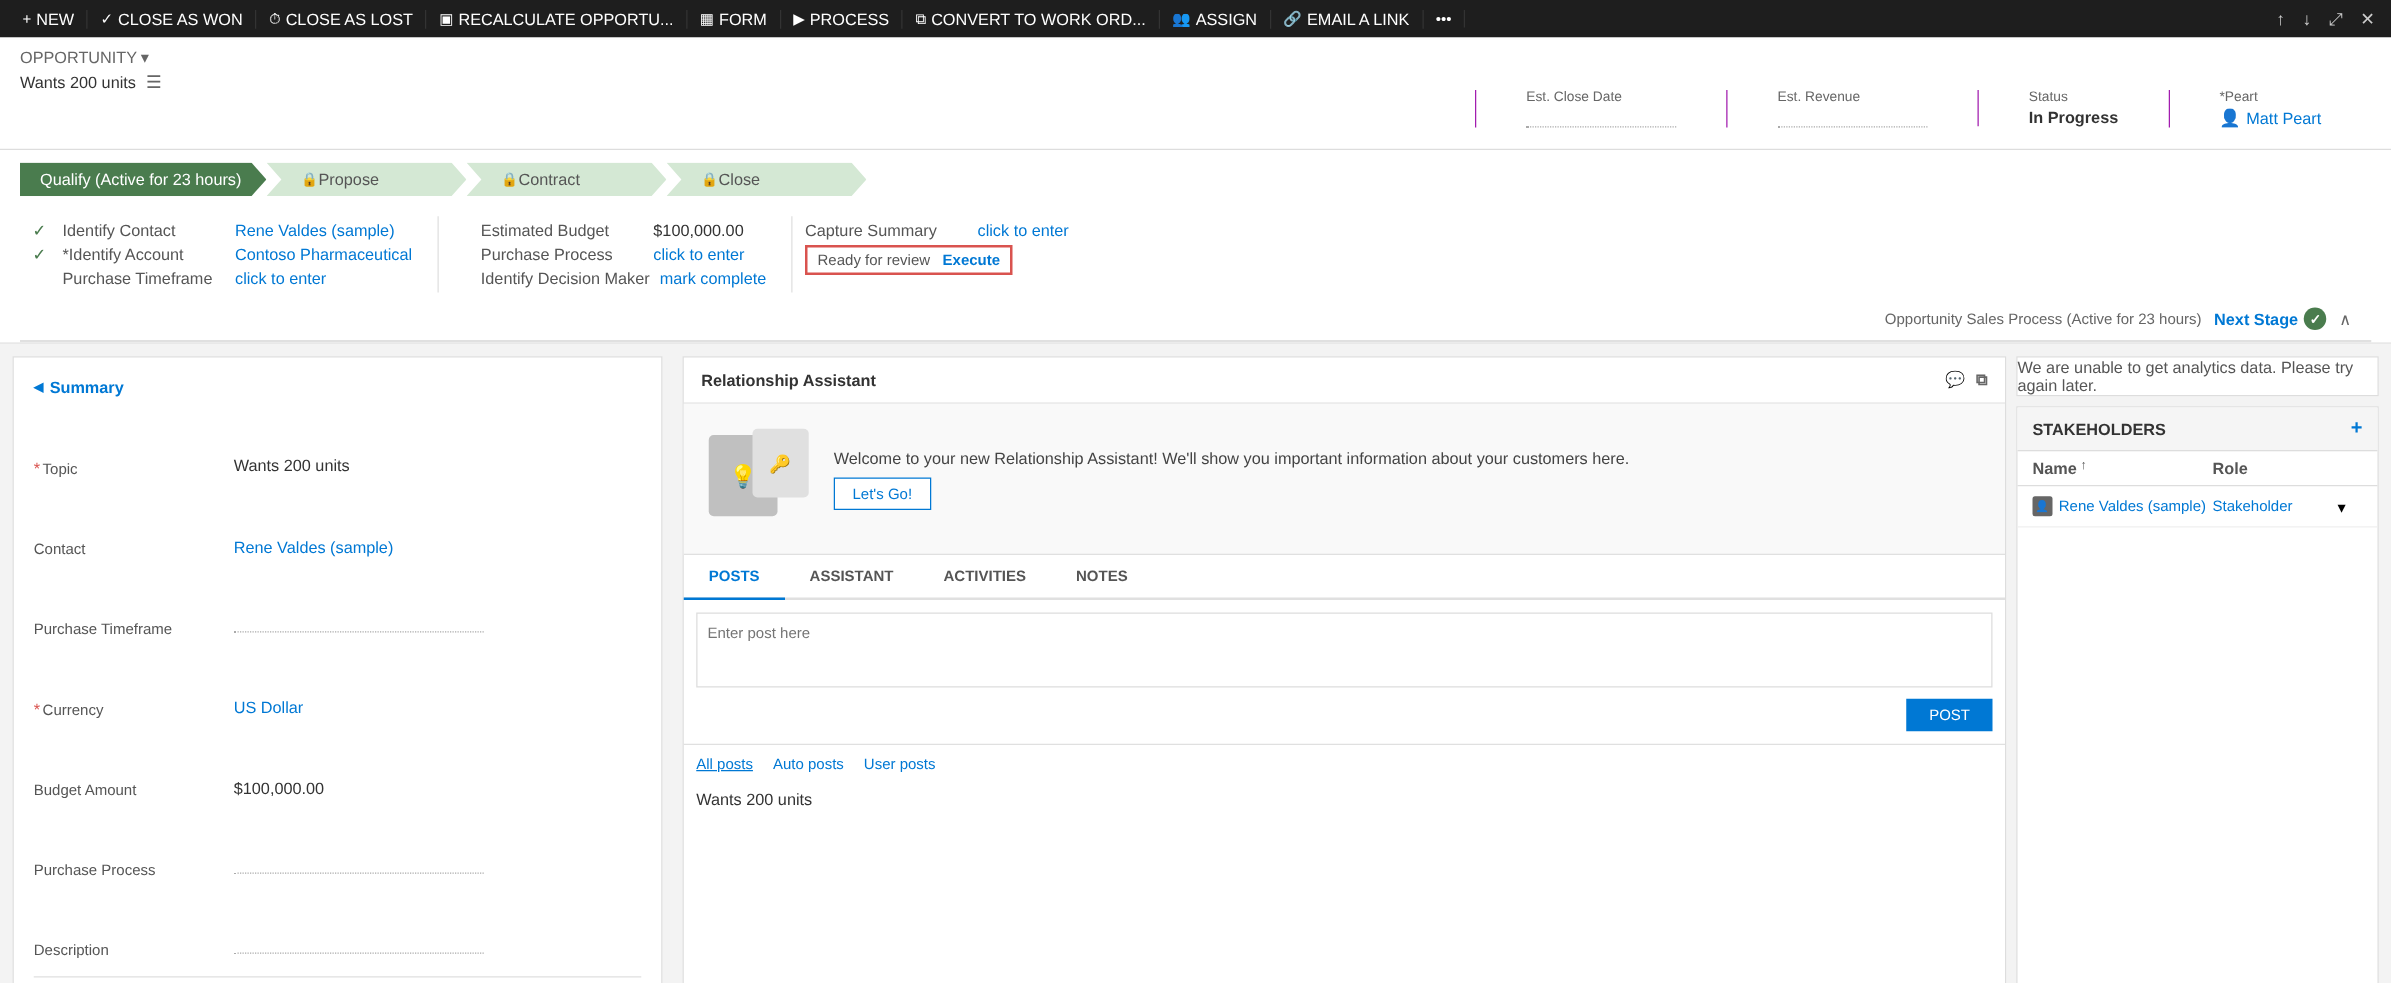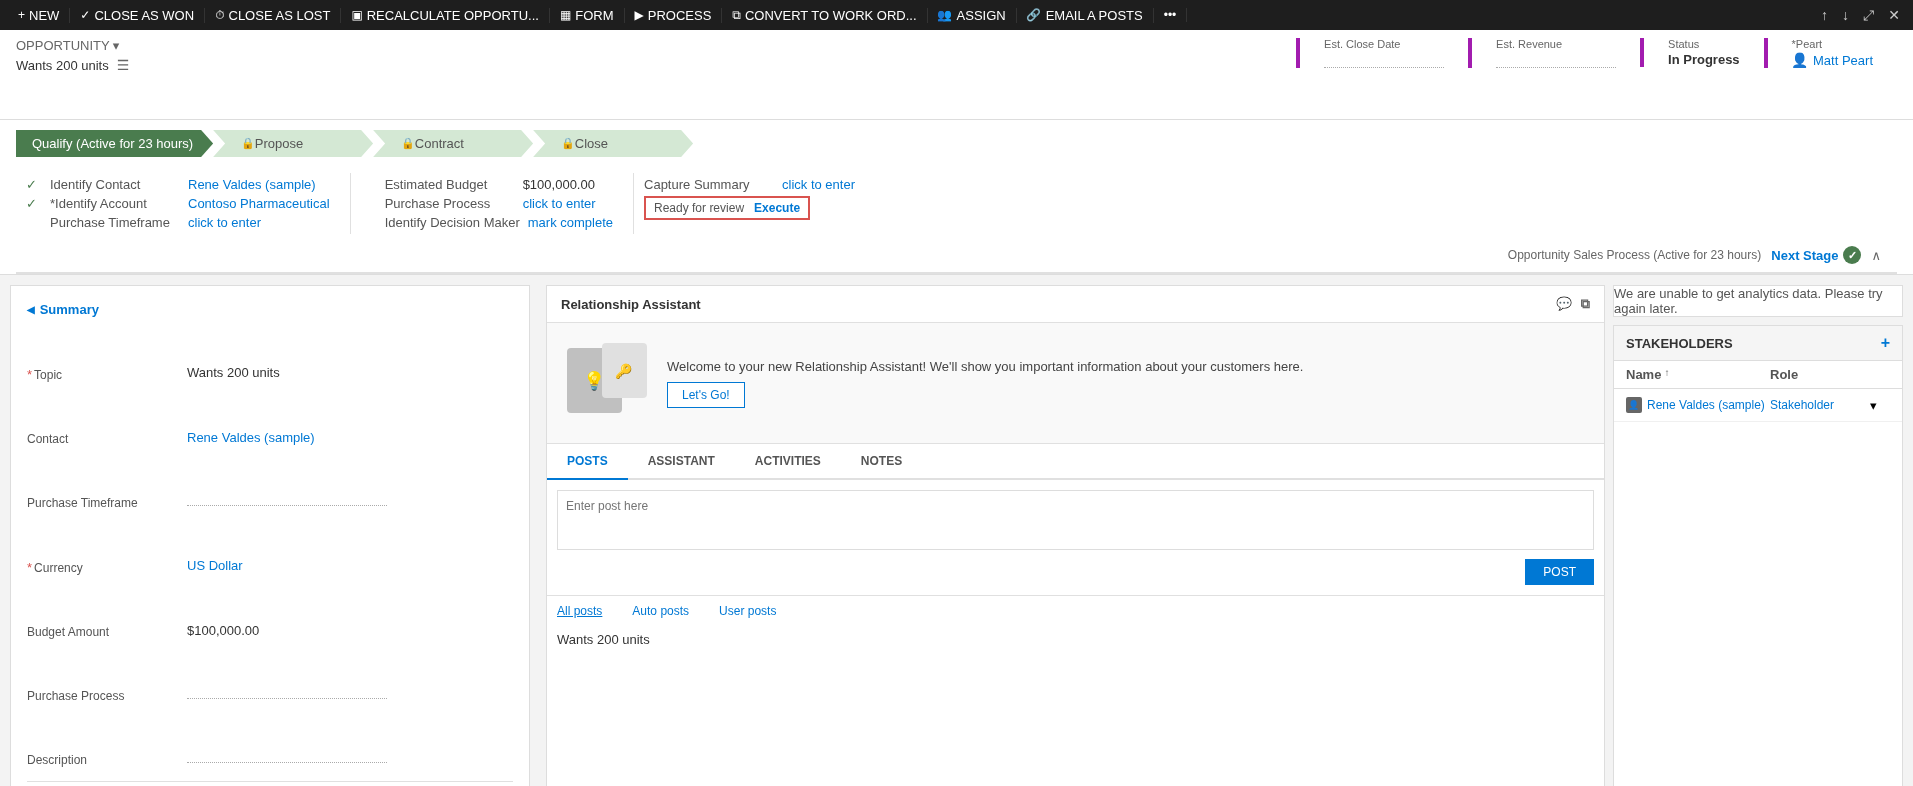--- a/index.html
+++ b/index.html
@@ -286,21 +286,21 @@
       color: #fff;
       border: none;
       padding: 6px 18px;
       cursor: pointer;
       font-size: 12px;
       margin-top: 6px;
       float: right;
     }
     .posts-filter-row {
       display: flex;
-      gap: 30px;
+      gap: 16px;
       padding: 8px 10px;
       border-top: 1px solid #e0e0e0;
     }
     .posts-filter-item {
       font-size: 12px;
       color: #0078d4;
       cursor: pointer;
       text-decoration: none;
     }
     .posts-filter-item.active { text-decoration: underline; }
@@ -371,22 +371,23 @@
 
     .header-fields {
       display: flex;
       align-items: flex-start;
       gap: 0;
       flex: 1;
       justify-content: flex-end;
       padding-bottom: 8px;
     }
     .header-field {
-      padding: 0 24px;
-      border-left: 4px solid #a21caf;
+      padding: 0 40px;
+      border-left: 1px solid #a21caf;
+      margin-top: 34px;
     }
     .header-field-label { font-size: 11px; color: #666; margin-bottom: 2px; }
     .header-field-value { font-size: 13px; font-weight: 600; color: #333; }
     .owner-value { display: flex; align-items: center; gap: 4px; color: #0078d4; }
     .owner-icon { color: #0078d4; font-size: 14px; }
   </style>
 </head>
 <body>
 
 <div class="toolbar">
@@ -418,21 +419,21 @@
       <div class="toolbar-item">
         <span style="font-size:12px;">⧉</span>
         <span>CONVERT TO WORK ORD...</span>
       </div>
       <div class="toolbar-item">
         <span style="font-size:12px;">👥</span>
         <span>ASSIGN</span>
       </div>
       <div class="toolbar-item">
         <span style="font-size:12px;">🔗</span>
-        <span>EMAIL A POSTS</span>
+        <span>EMAIL A LINK</span>
       </div>
       <div class="toolbar-item">
         <span style="font-size:12px;">•••</span>
       </div>
     </div>
   <div class="toolbar-right">
     <button class="toolbar-right-btn">↑</button>
     <button class="toolbar-right-btn">↓</button>
     <button class="toolbar-right-btn">⤢</button>
     <button class="toolbar-right-btn">✕</button>

